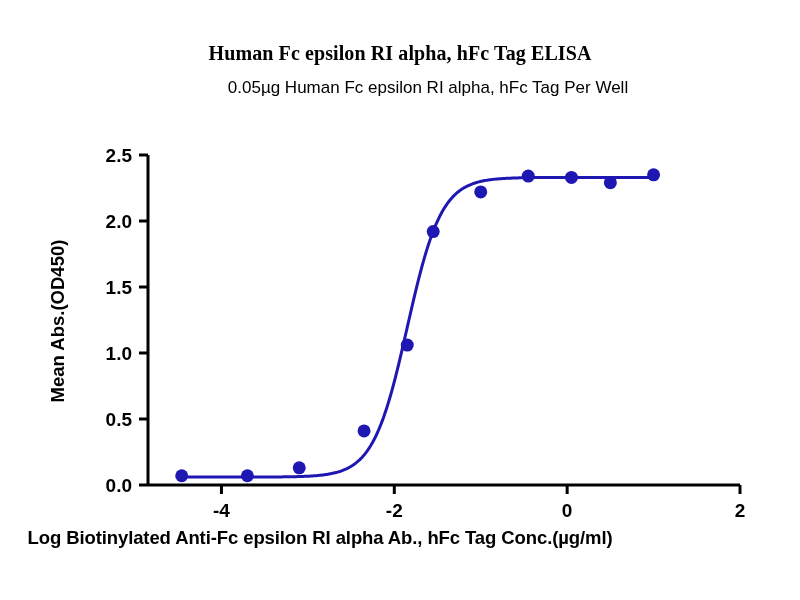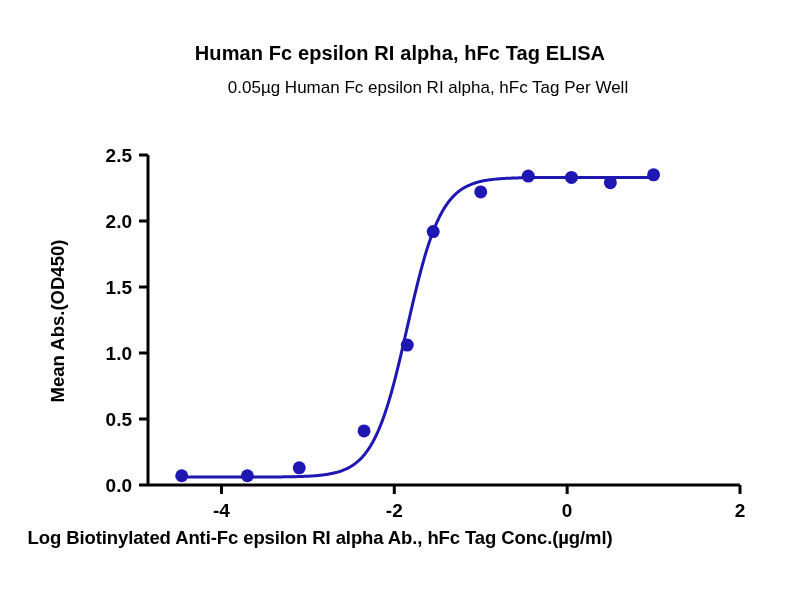--- a/index.html
+++ b/index.html
@@ -21,20 +21,21 @@
   }
   .title {
     position: absolute;
     left: 0;
     top: 42px;
     width: 800px;
     text-align: center;
     font-size: 20px;
     font-weight: bold;
     letter-spacing: 0.1px;
+    font-family: Liberation Serif, serif;
   }
   .subtitle {
     position: absolute;
     left: 0;
     top: 78px;
     width: 800px;
     text-align: center;
     font-size: 17px;
     font-weight: normal;
     padding-left: 28px;

